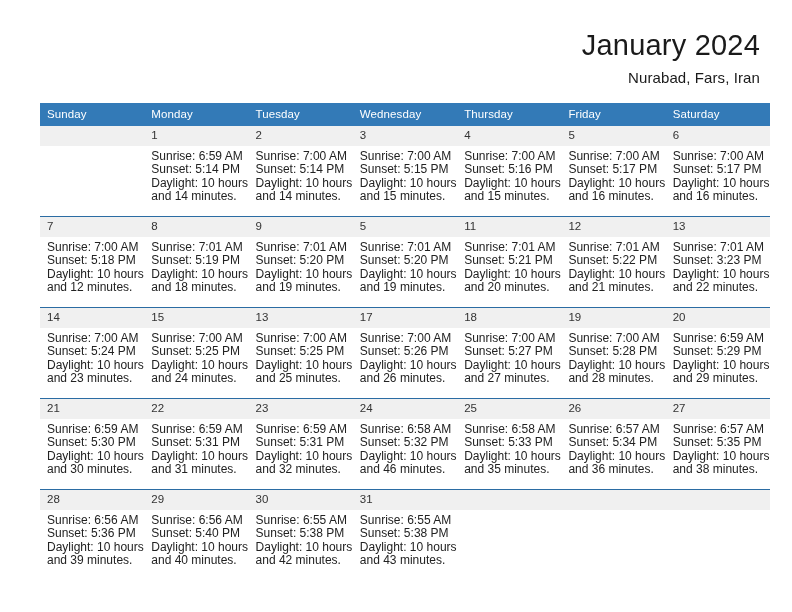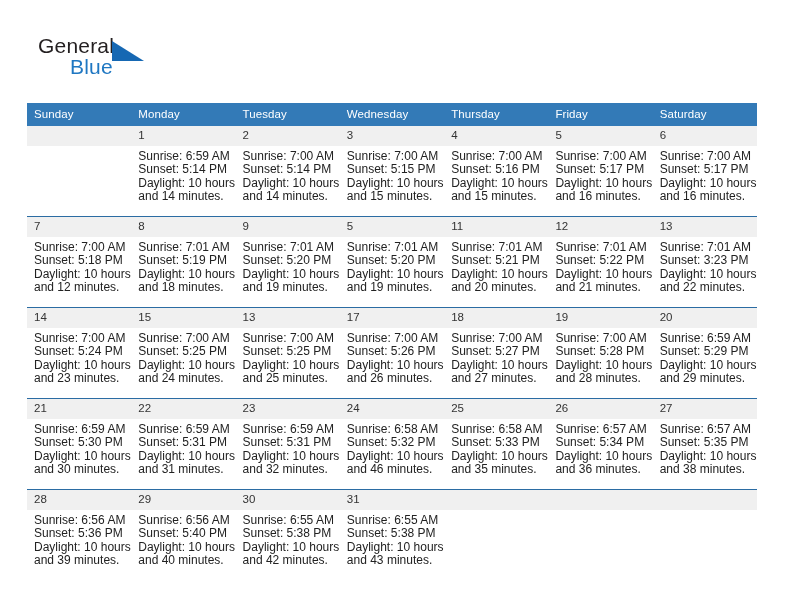--- a/index.html
+++ b/index.html
@@ -81,21 +81,21 @@
     font-size: 15px;
     color: #1a1a1a;
     line-height: 22px;
     margin-top: 5px;
     letter-spacing: 0.1px;
   }
 
   
   .calendar {
     position: absolute;
-    left: 27px;
+    left: 40px;
     top: 103px;
     width: 730px;
   }
   table.cal {
     border-collapse: collapse;
     width: 730px;
     table-layout: fixed;
   }
   table.cal th {
     background: #337ab7;
@@ -140,26 +140,25 @@
     white-space: nowrap;
   }
   td.daycell.blank .info { visibility: hidden; }
 </style>
 </head>
 <body>
 
 <div class="page">
 
   <div class="top">
-    <div class="logo">
-      <span class="logo-general">General</span>
-      <span class="logo-tri"></span>
-      <span class="logo-blue">Blue</span>
+
+    <div class="title-block">
+      <div class="cal-title">January 2024</div>
+      <div class="cal-sub">Nurabad, Fars, Iran</div>
     </div>
-
   </div>
 
   <div class="calendar">
     <table class="cal">
       <thead>
         <tr>
           <th>Sunday</th>
           <th>Monday</th>
           <th>Tuesday</th>
           <th>Wednesday</th>

